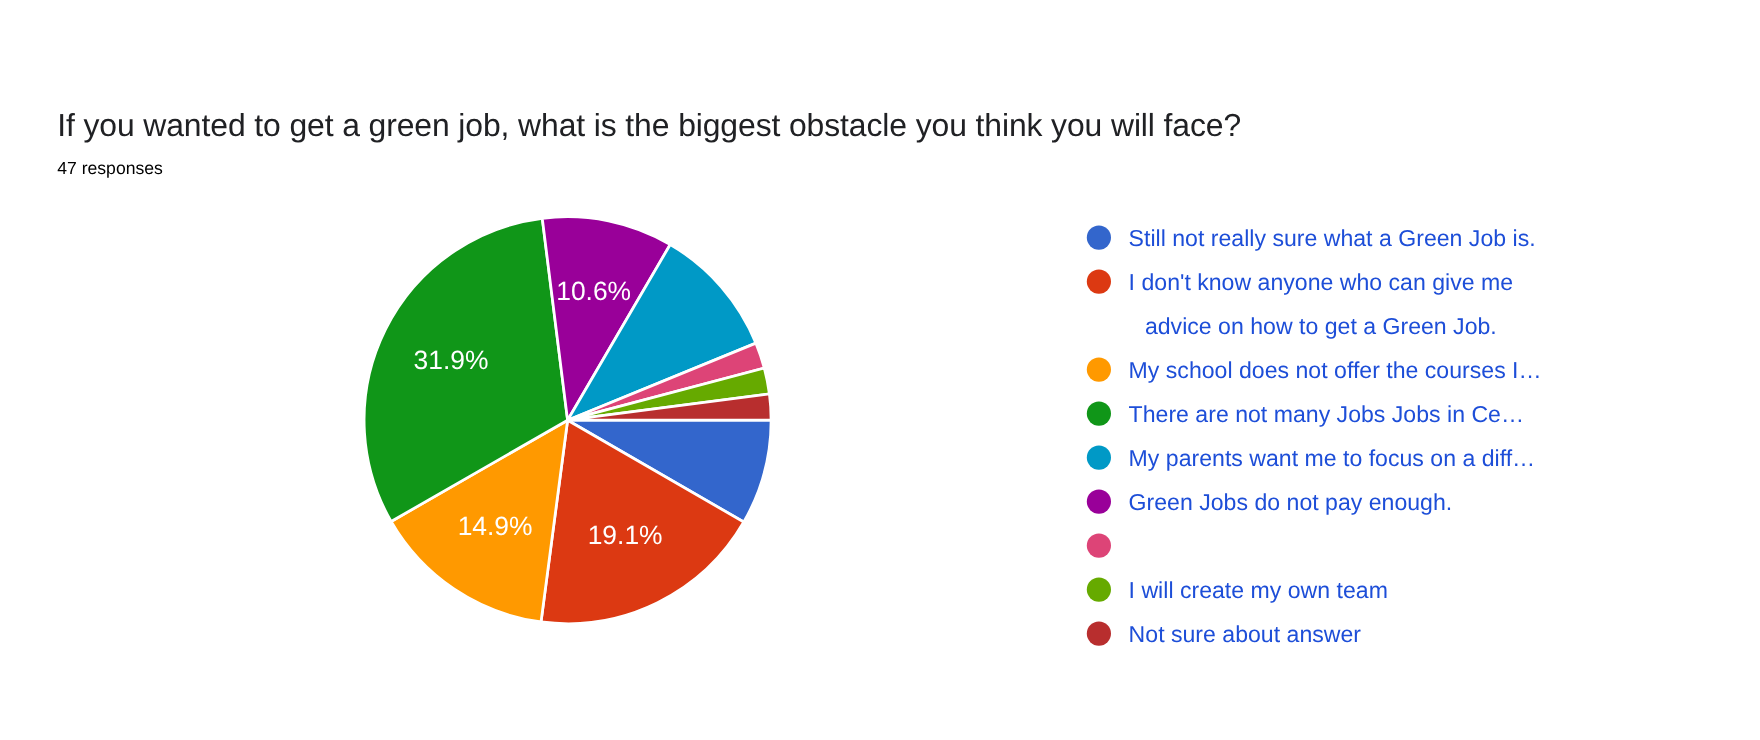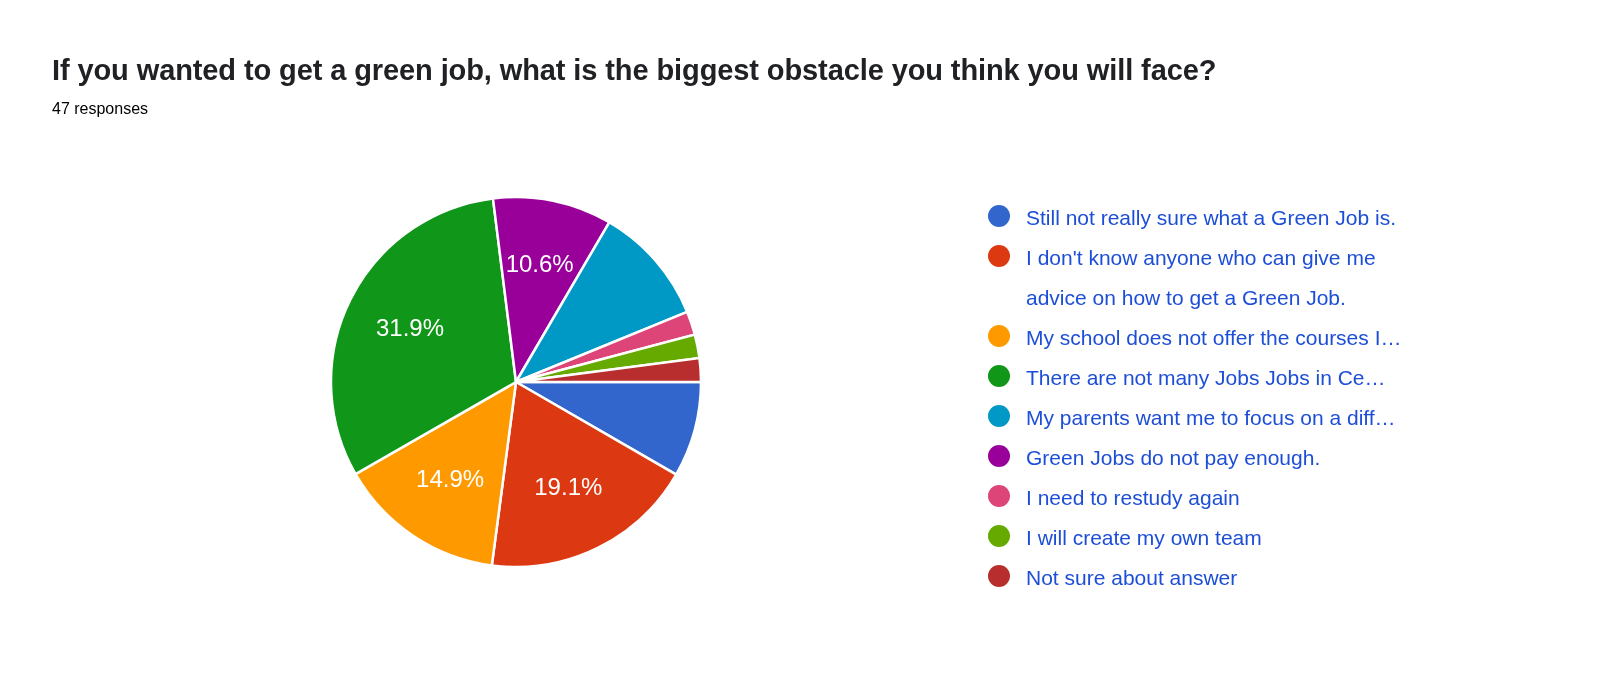--- a/index.html
+++ b/index.html
@@ -26,24 +26,25 @@
   
   .header {
     position: absolute;
     left: 52px;
     top: 52px;
     width: 1450px;
   }
   .chart-title {
     font-size: 29px;
     line-height: 36px;
-    font-weight: 700;
+    font-weight: 400;
     color: #202124;
     letter-spacing: -0.1px;
     white-space: nowrap;
+    margin-top: 45px;
   }
   .chart-subtitle {
     margin-top: 9px;
     font-size: 16px;
     line-height: 24px;
     font-weight: 400;
     color: #000000;
   }
 
   
@@ -98,20 +99,21 @@
   }
   .legend-text {
     font-size: 21px;
     line-height: 40px;
     color: #1d4ed8;
     white-space: pre-wrap;
     max-width: 470px;
   }
   .legend-text.two-line {
     line-height: 40px;
+    text-align: center;
   }
 </style>
 </head>
 <body>
 
 <div id="root">
 
   <div class="header">
     <div class="chart-title">If you wanted to get a green job, what is the biggest obstacle you think you will face?</div>
     <div class="chart-subtitle">47 responses</div>
@@ -162,21 +164,20 @@
         <div class="legend-row">
           <span class="legend-swatch" style="background: rgb(0, 153, 198);"></span>
           <span class="legend-text">My parents want me to focus on a diff…</span>
         </div>
         <div class="legend-row">
           <span class="legend-swatch" style="background: rgb(153, 0, 153);"></span>
           <span class="legend-text">Green Jobs do not pay enough.</span>
         </div>
         <div class="legend-row">
           <span class="legend-swatch" style="background: rgb(221, 68, 119);"></span>
-          <span class="legend-text">I need to restudy again</span>
         </div>
         <div class="legend-row">
           <span class="legend-swatch" style="background: rgb(102, 170, 0);"></span>
           <span class="legend-text">I will create my own team</span>
         </div>
         <div class="legend-row">
           <span class="legend-swatch" style="background: rgb(184, 46, 46);"></span>
           <span class="legend-text">Not sure about answer</span>
         </div>
       </div>

